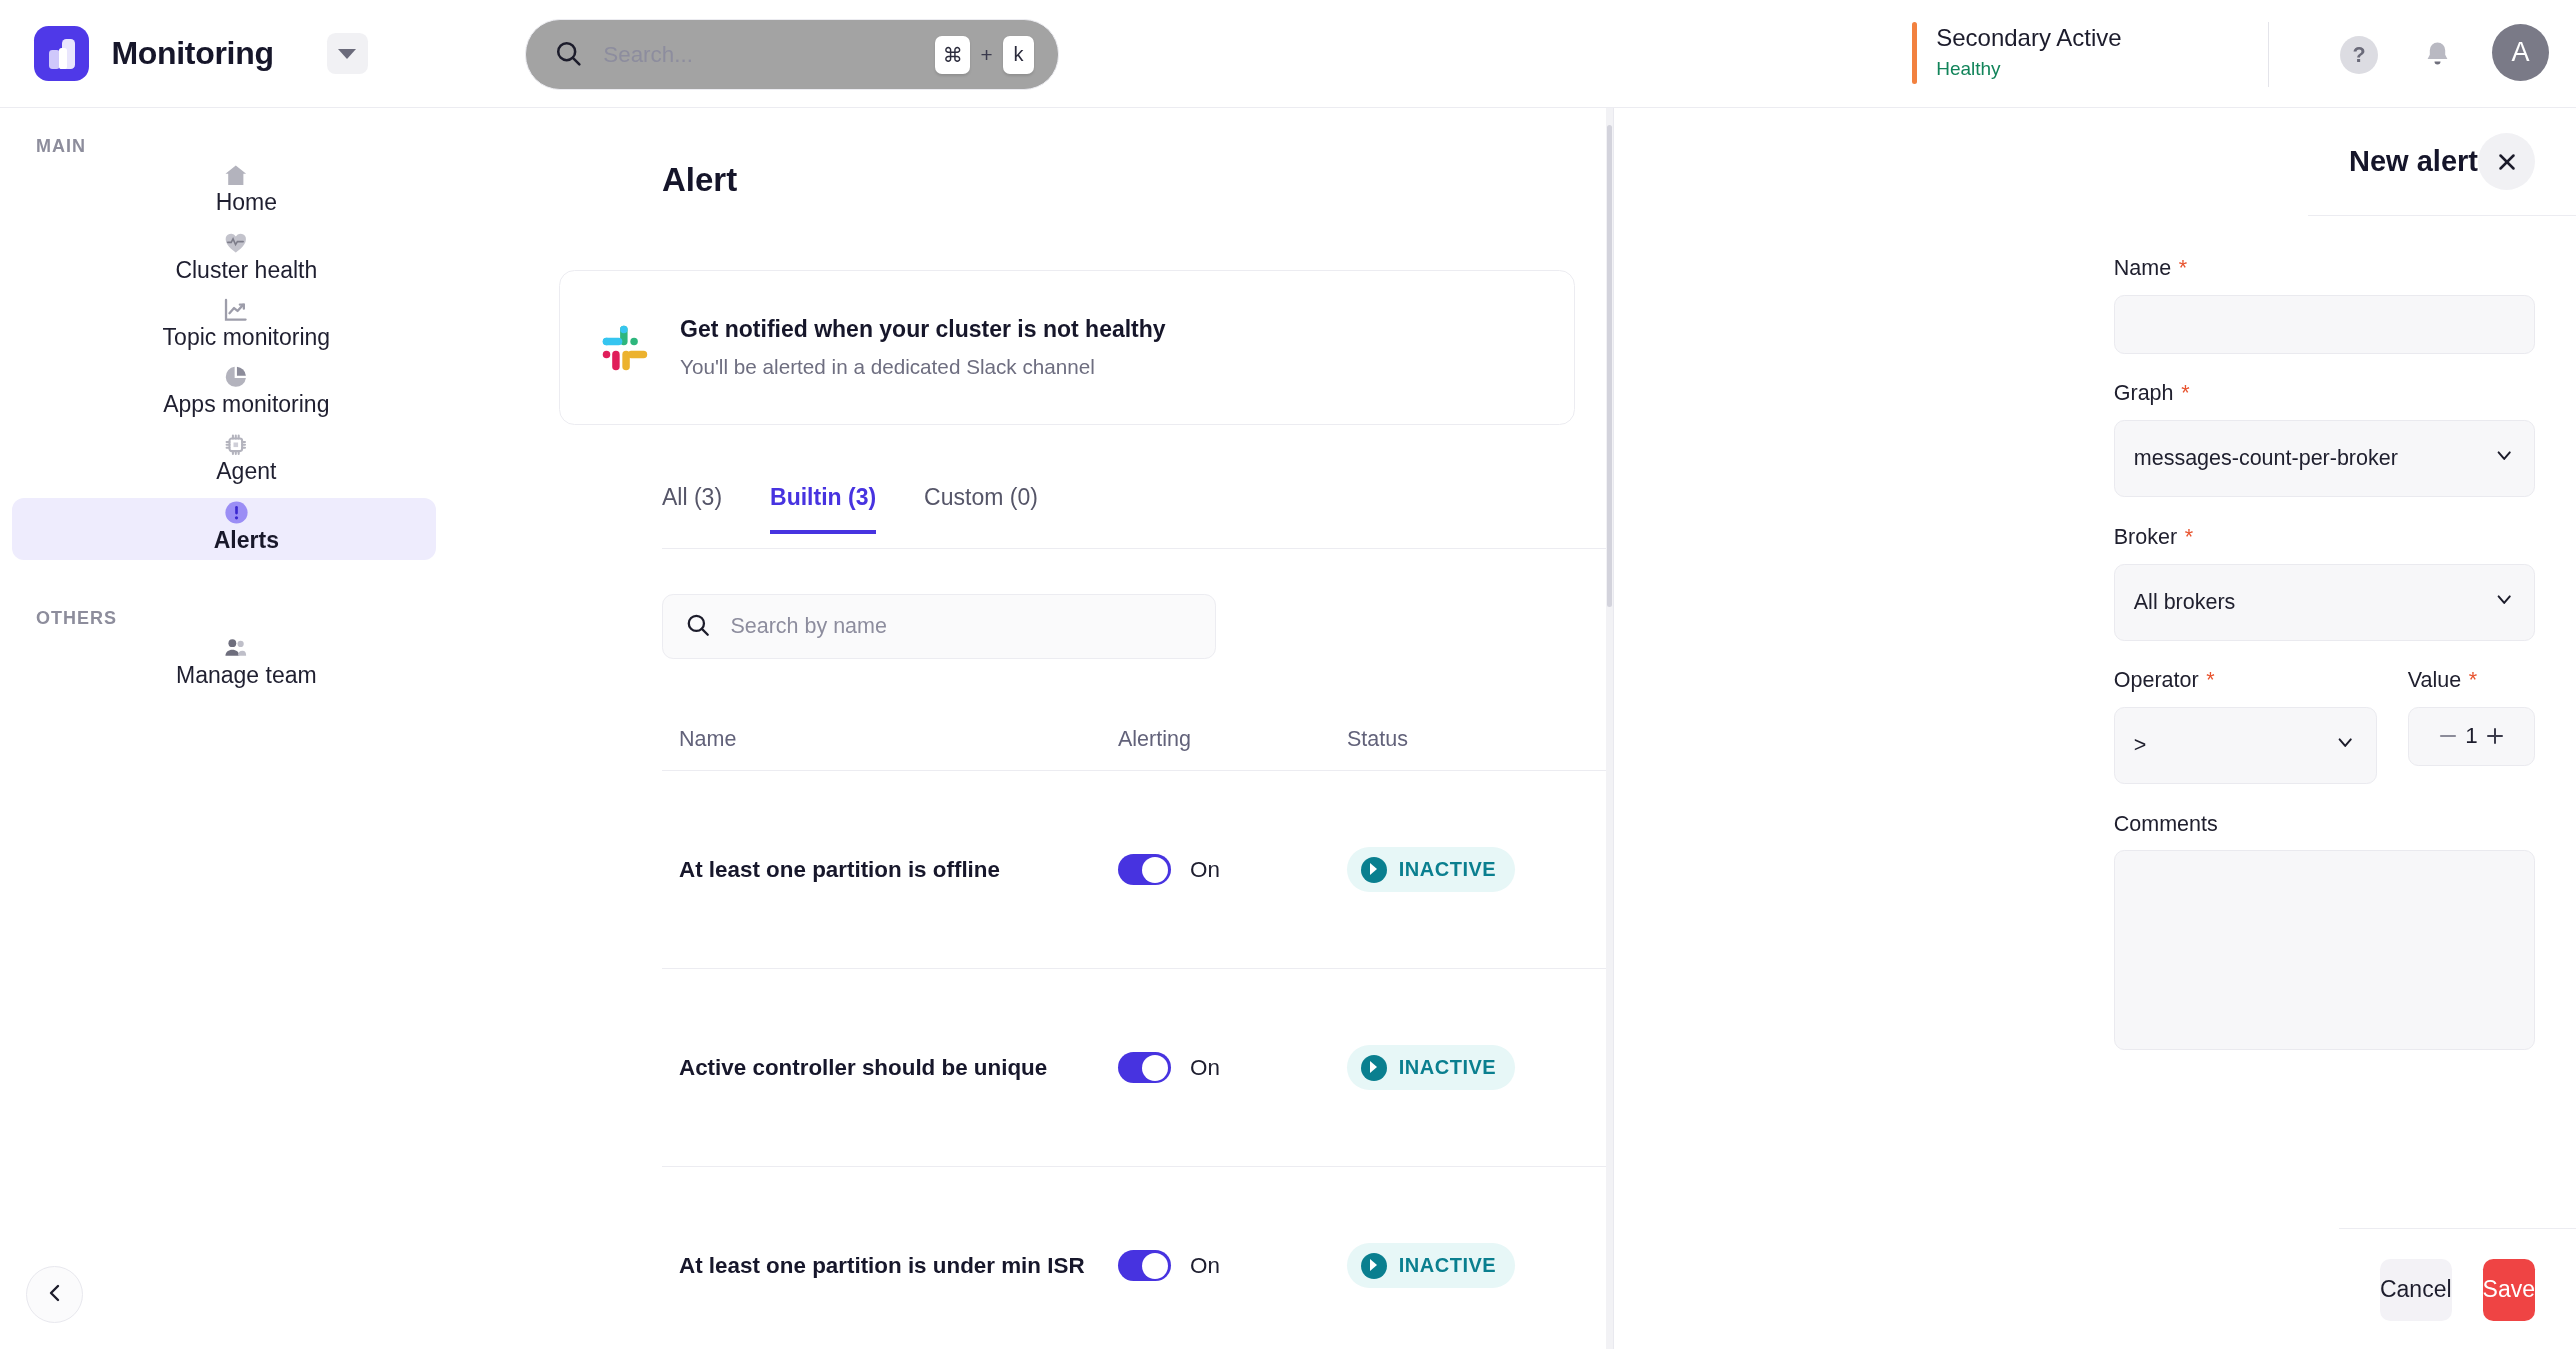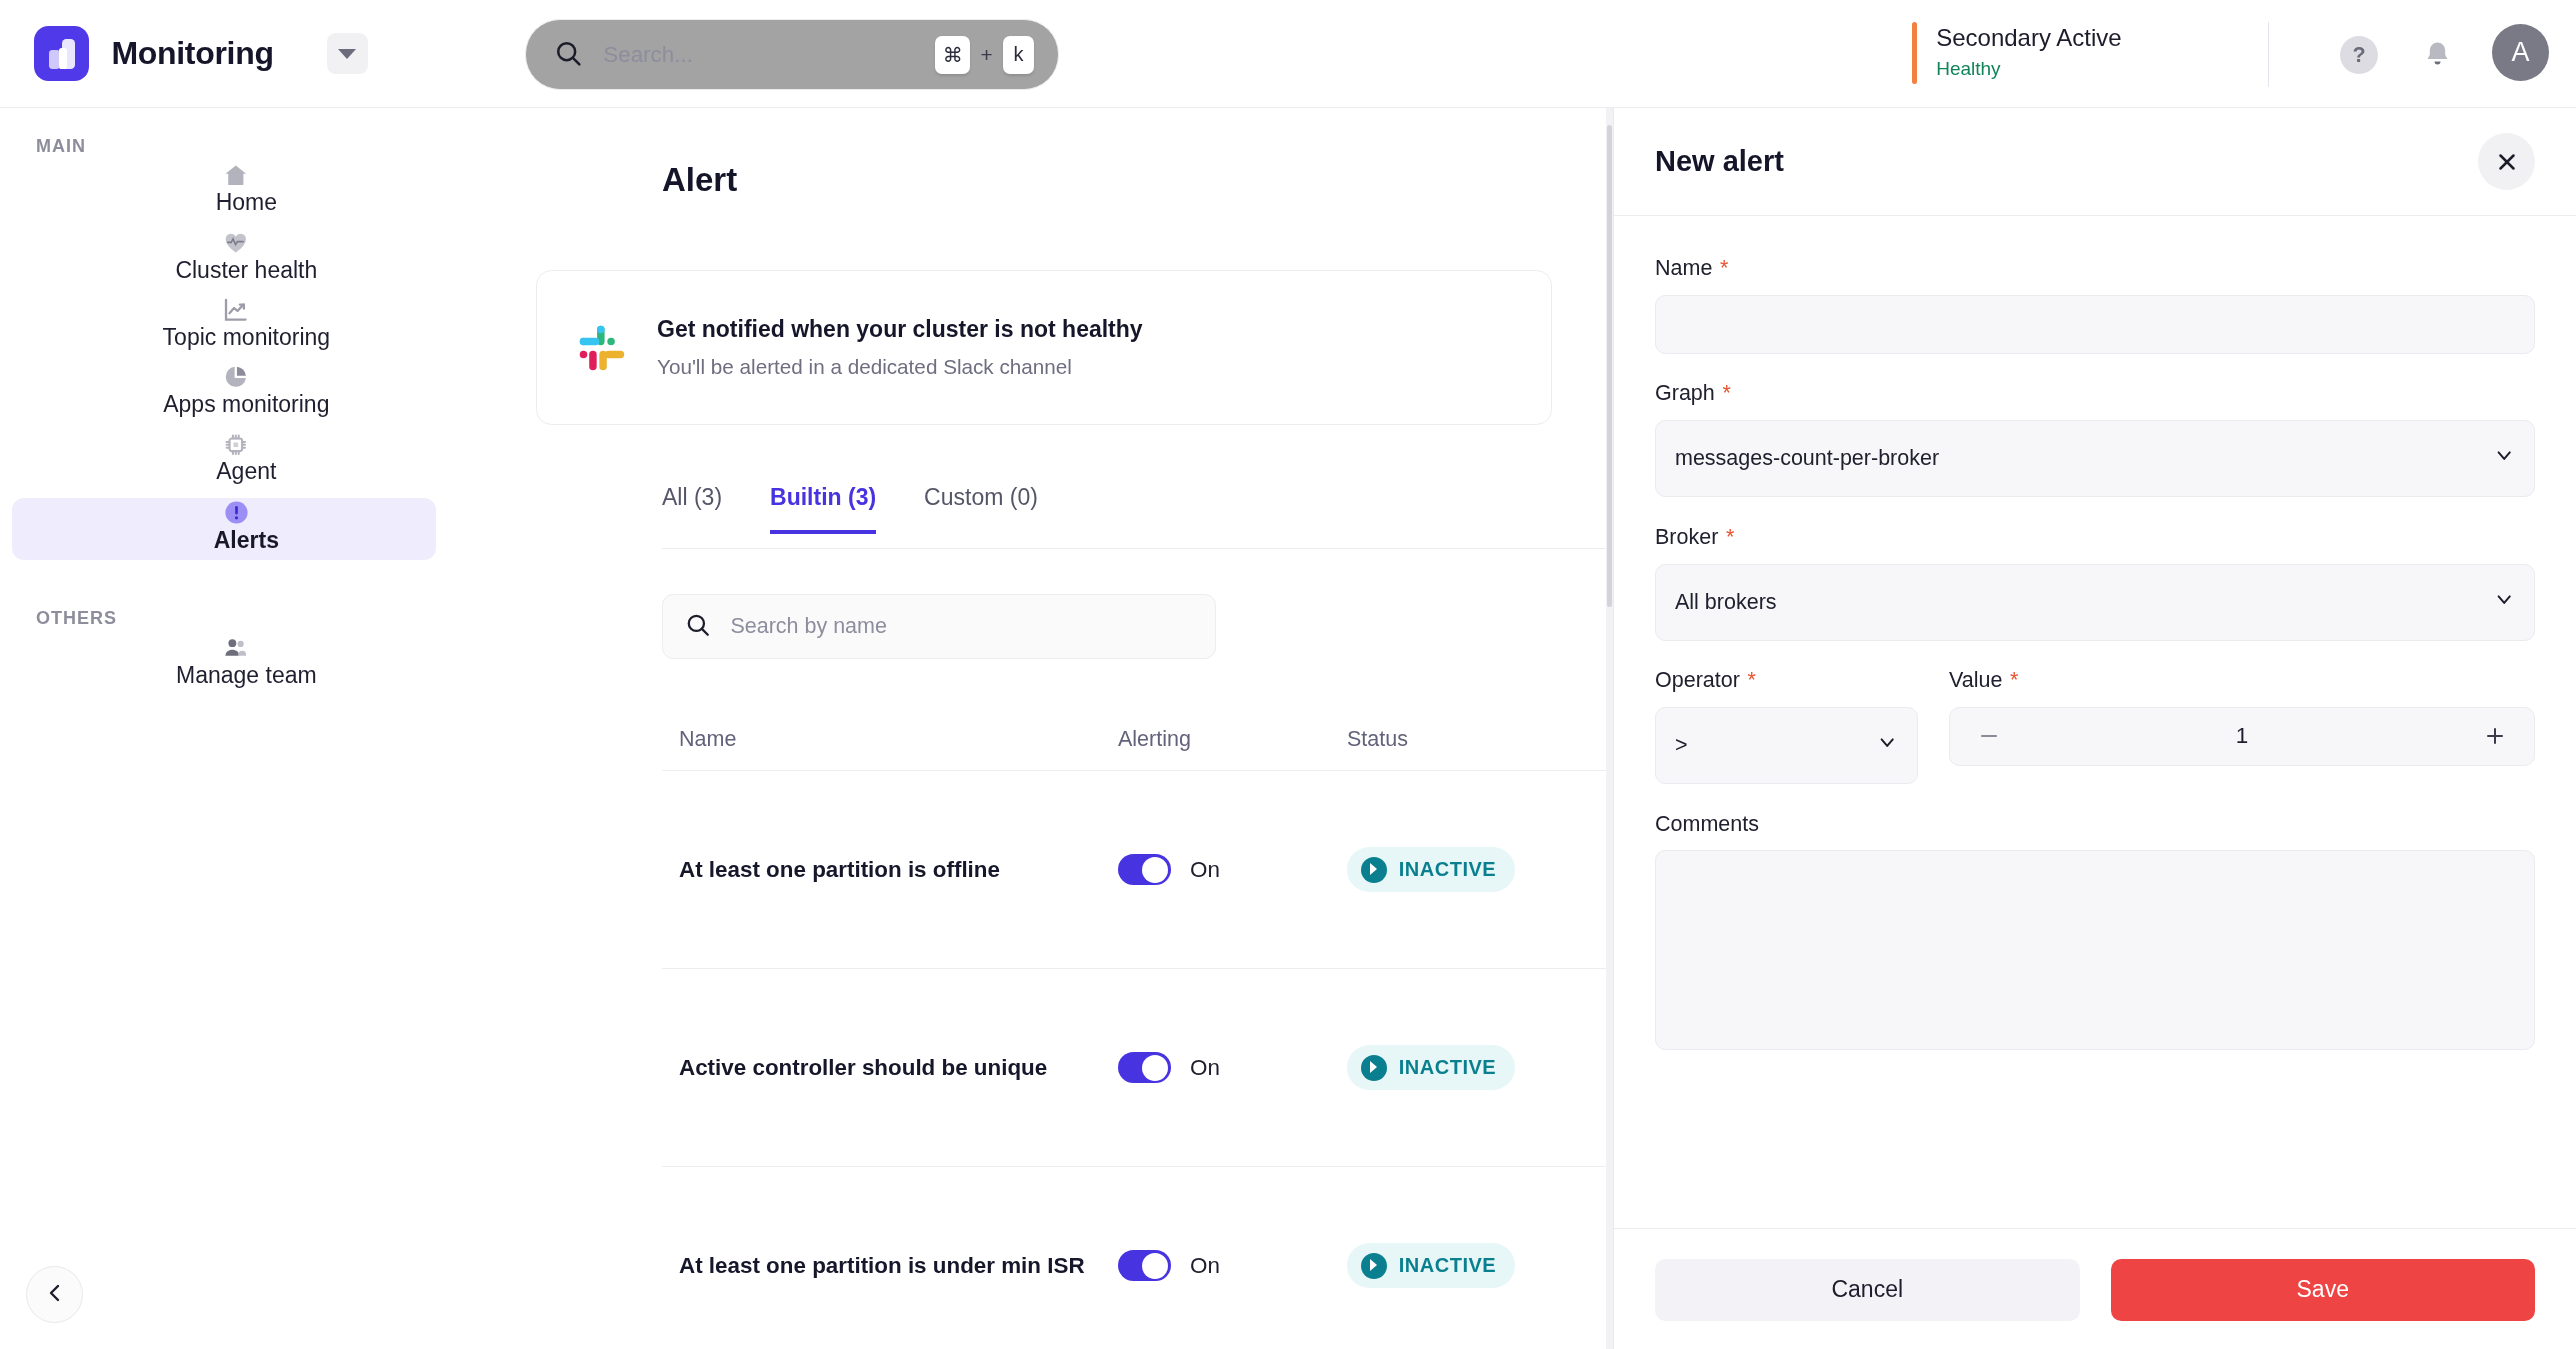--- a/index.html
+++ b/index.html
@@ -166,21 +166,21 @@
   .main {
     position: absolute; left: 448px; top: 108px;
     width: 1165px; height: 1242px;
     background: #fff; overflow: hidden;
   }
   .page-title {
     margin: 53px 0 0 214px;
     font-size: 33px; font-weight: bold; color: #15152a;
   }
   .slack-card {
-    margin: 71px 0 0 88px;
+    margin: 71px 0 0 111px;
     width: 1016px; height: 155px;
     border: 0.9px solid #ececf1; border-radius: 15.5px;
     background: #fff;
     display: flex; align-items: center;
   }
   .slack-logo {
     margin-left: 41px; width: 48px; height: 48px; position: relative; flex: none;
   }
   .slack-card-text { margin-left: 31px; }
   .slack-title { font-size: 23px; font-weight: bold; color: #16162a; }
@@ -272,21 +272,21 @@
     position: absolute; left: 0.9px; top: 17px;
     width: 5.2px; height: 482px; border-radius: 2.6px; background: #d3d3dc;
   }
 
   
   .panel {
     position: absolute; left: 1613px; top: 108px;
     width: 963px; height: 1242px;
     background: #fff;
     border-left: 0.9px solid #e9e9ef;
-    display: flex; flex-direction: column;
+    display: flex; flex-direction: column; align-items: flex-end;
   }
   .panel-head {
     height: 108px; flex: none;
     border-bottom: 0.9px solid #ececf1;
     display: flex; align-items: center;
     padding: 0 41px 0 41px;
   }
   .panel-title { font-size: 29px; font-weight: bold; color: #15152a; }
   .panel-close {
     margin-left: auto;

